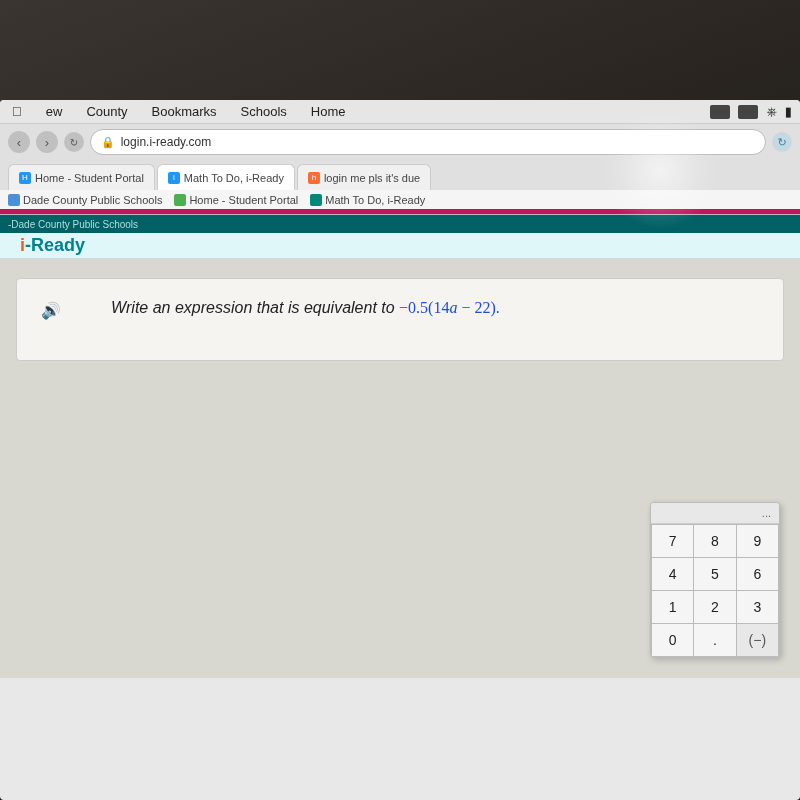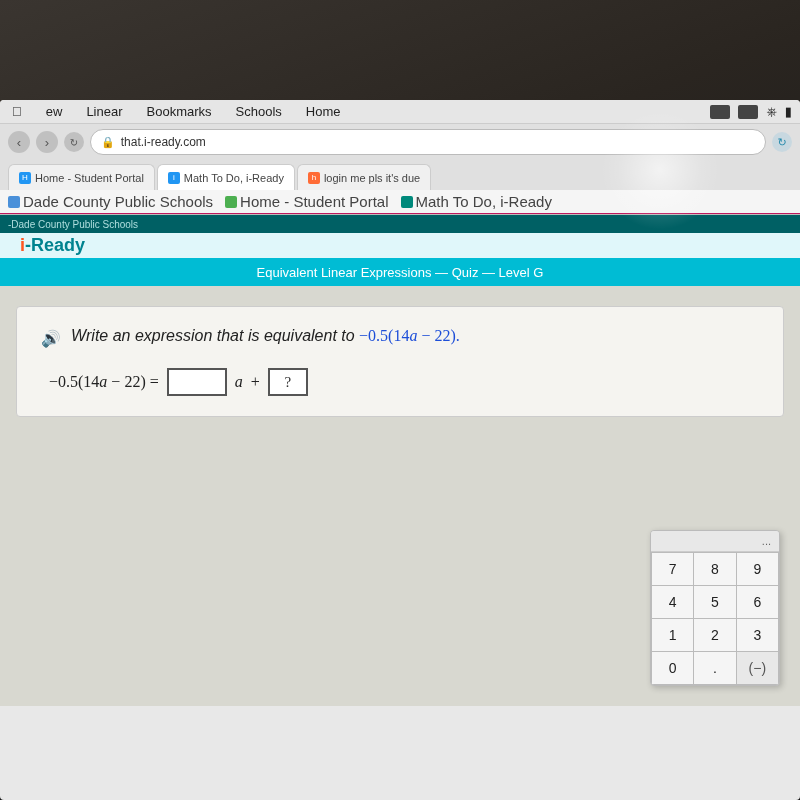--- a/index.html
+++ b/index.html
@@ -150,26 +150,26 @@
       line-height: 12px;
     }
     .tab-favicon.orange {
       background: #FF6B35;
     }
 
     
     .bookmarks-bar {
       height: 24px;
       background: #f5f5f5;
-      border-bottom: 1px solid #be185d;
+      border-bottom: 5px solid #be185d;
       display: flex;
       align-items: center;
       padding: 0 8px;
       gap: 12px;
-      font-size: 15px;
+      font-size: 11px;
       color: #444;
     }
     .bookmark-item {
       display: flex;
       align-items: center;
       gap: 3px;
     }
     .bm-icon {
       width: 12px;
       height: 12px;
@@ -331,41 +331,41 @@
 </head>
 <body>
 
 <div class="screen-bg">
 
   <div class="laptop-screen">
 
     <div class="menu-bar">
       <span class="menu-bar-item"></span>
       <span class="menu-bar-item">ew</span>
-      <span class="menu-bar-item">Linear</span>
+      <span class="menu-bar-item">County</span>
       <span class="menu-bar-item">Bookmarks</span>
       <span class="menu-bar-item">Schools</span>
       <span class="menu-bar-item">Home</span>
       <div class="menu-bar-right">
         <span class="menu-icon-box"></span>
         <span class="menu-icon-box"></span>
         <span>⎈</span>
         <span>▮</span>
       </div>
     </div>
 
     <div class="browser-chrome">
       <div class="browser-toolbar">
         <button class="nav-btn">‹</button>
         <button class="nav-btn">›</button>
         <div style="width:20px;height:20px;border-radius:50%;background:#c0c0c0;display:flex;align-items:center;justify-content:center;font-size:10px;color:#555;">↻</div>
 
         <div class="address-bar">
           <span class="lock-icon">🔒</span>
-          <span class="address-text">that.i-ready.com</span>
+          <span class="address-text">login.i-ready.com</span>
         </div>
 
         <div style="width:20px;height:20px;border-radius:50%;background:#c8d8e0;display:flex;align-items:center;justify-content:center;font-size:11px;color:#2288aa;">↻</div>
       </div>
 
       <div class="browser-tabs-row">
         <div class="browser-tab">
           <span class="tab-favicon">H</span>
           <span>Home - Student Portal</span>
         </div>
@@ -400,44 +400,32 @@
       <div class="dade-bar">
         <span>-Dade County Public Schools</span>
       </div>
 
       <div class="iready-logo-bar">
         <span class="iready-logo-text">
           <span style="color:#ff5722;">i</span>-Ready
         </span>
       </div>
 
-      <div class="page-title-bar">
-        <span>Equivalent Linear Expressions — Quiz — Level G</span>
-      </div>
 
       <div class="main-content" style="position:relative;min-height:420px;">
 
         <div class="question-card">
           <div class="question-header">
             <span class="speaker-icon">🔊</span>
             <div>
-              <span style="font-size:16px;color:#222;font-style:italic;">Write an expression that is equivalent to </span>
+              <span style="font-size:16px;color:#222;font-style:italic;margin-left:40px;">Write an expression that is equivalent to </span>
               <span style="font-size:16px;color:#1d4ed8;font-family:'Times New Roman',serif;">−0.5(14<i>a</i> − 22).</span>
             </div>
           </div>
 
-          <div class="equation-row">
-            <span>−0.5(14<i>a</i> − 22) =</span>
-            <div class="math-input-box"></div>
-            <span><i>a</i></span>
-            <span>+</span>
-            <div class="question-mark-box">
-              <span>?</span>
-            </div>
-          </div>
         </div>
 
         <div class="calculator">
           <div class="calc-header">
             <span>...</span>
           </div>
           <div class="calc-grid">
             <button class="calc-btn">7</button>
             <button class="calc-btn">8</button>
             <button class="calc-btn">9</button>

